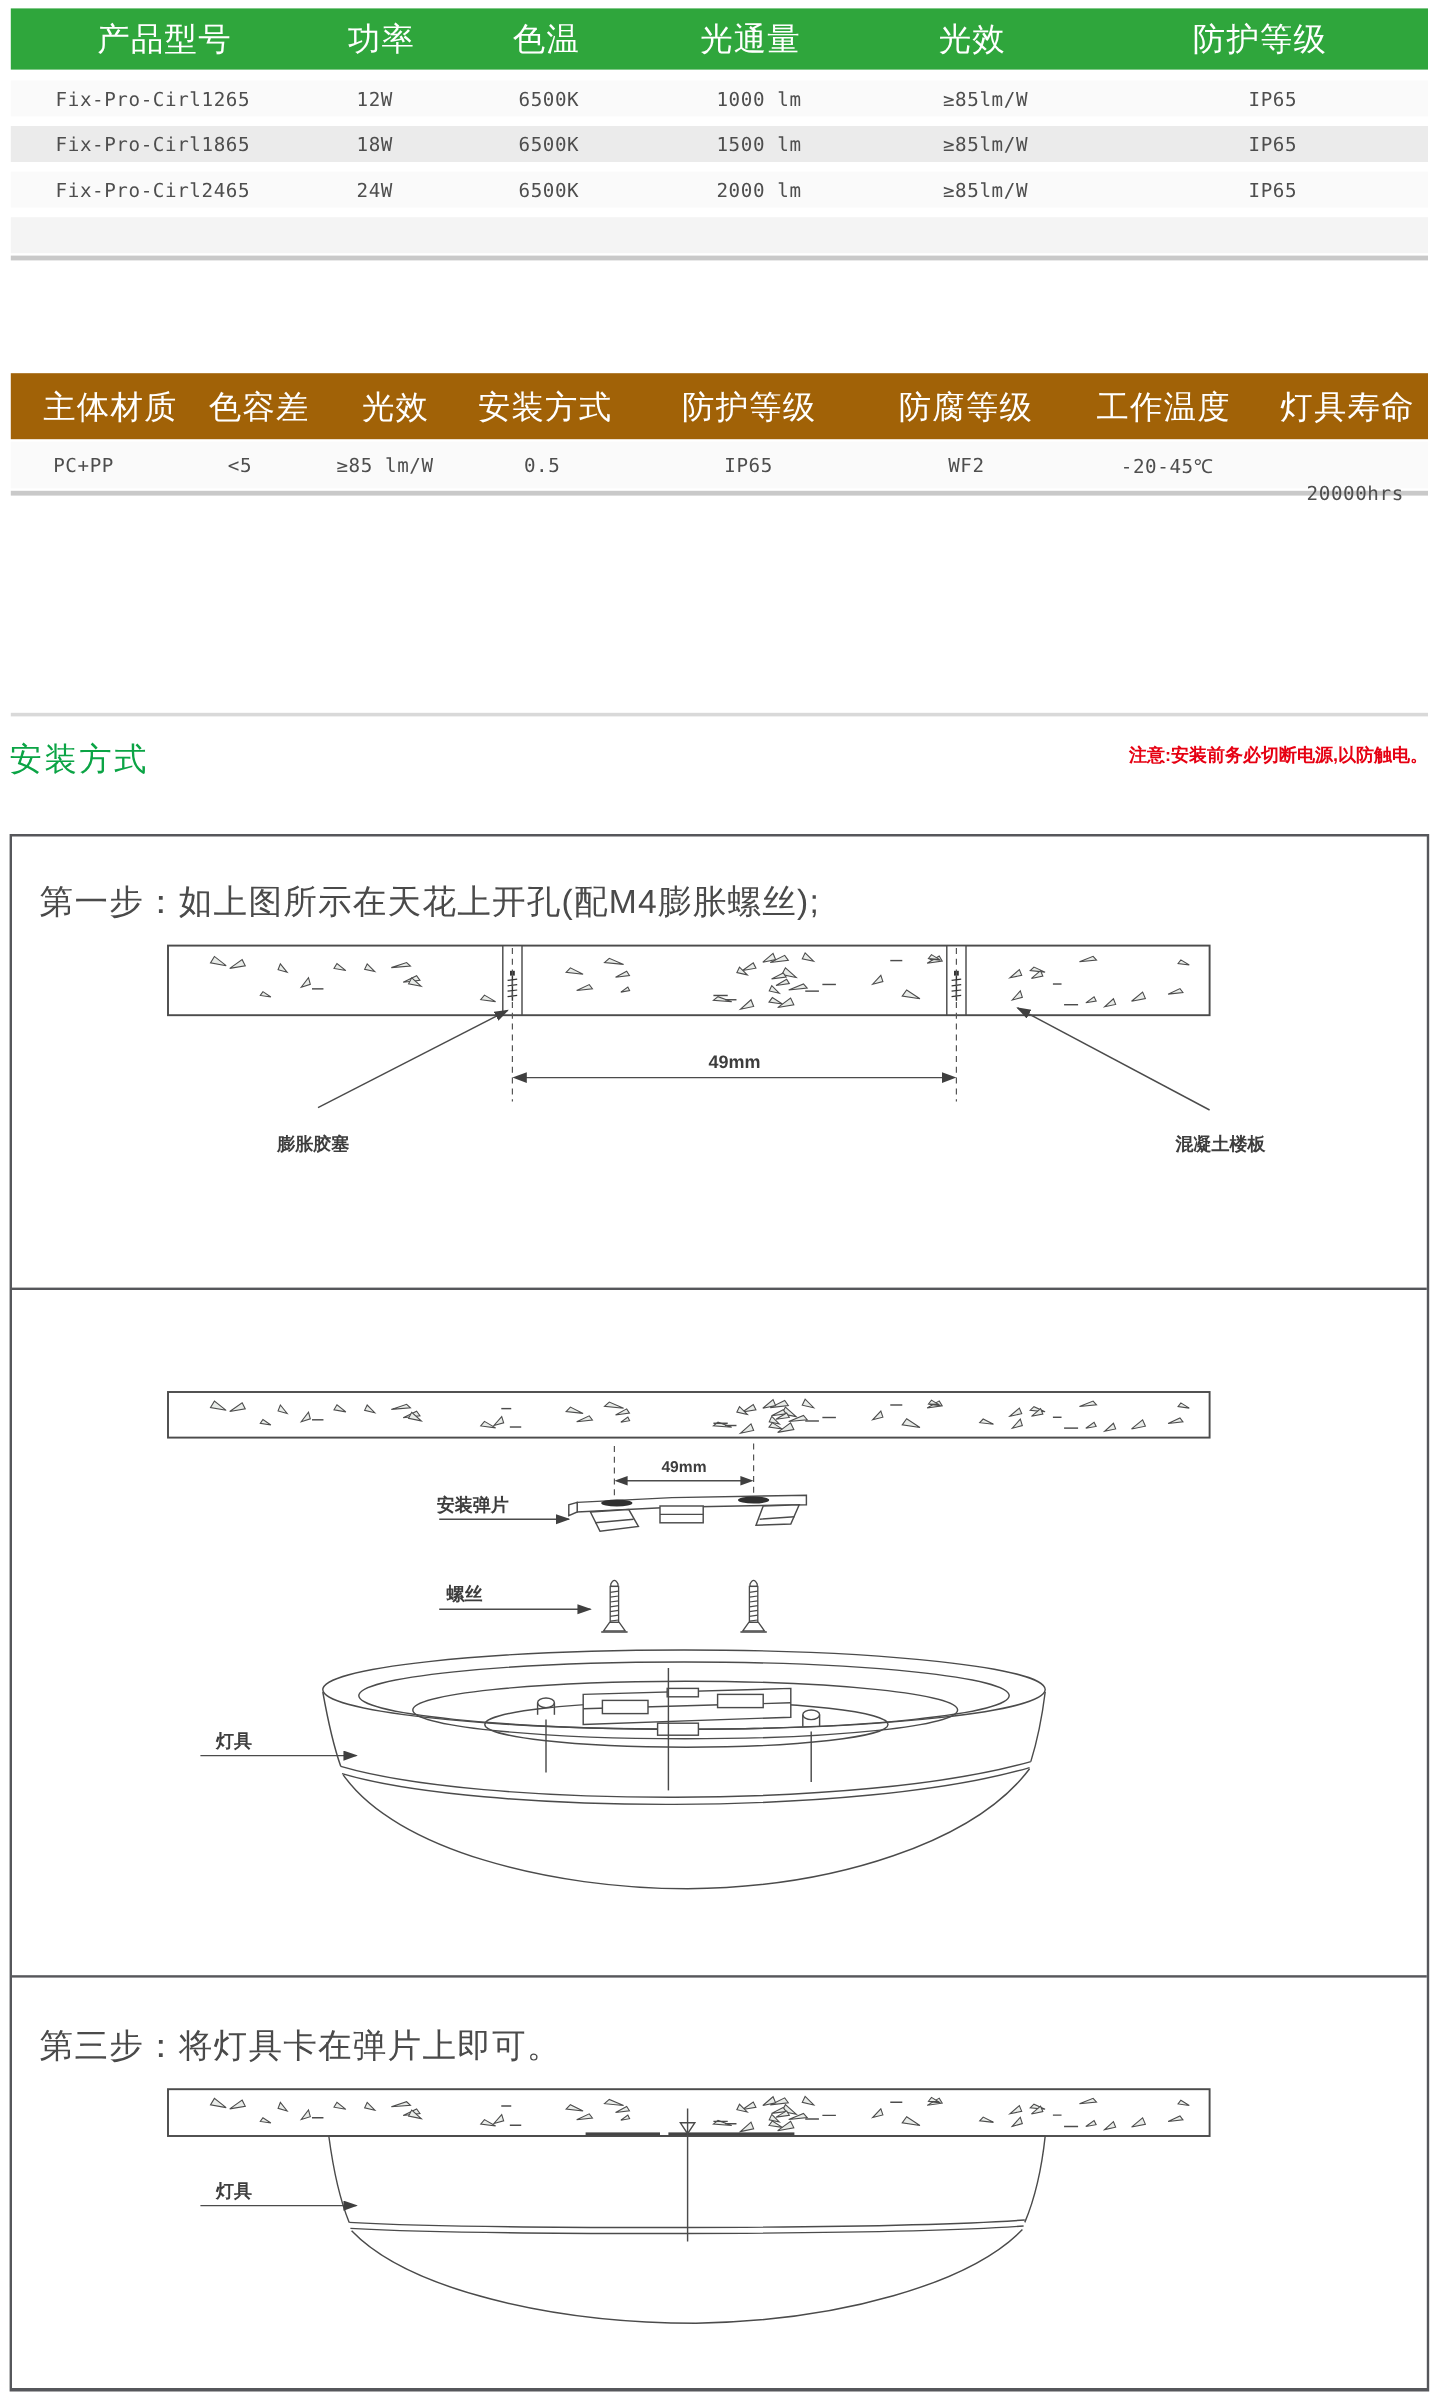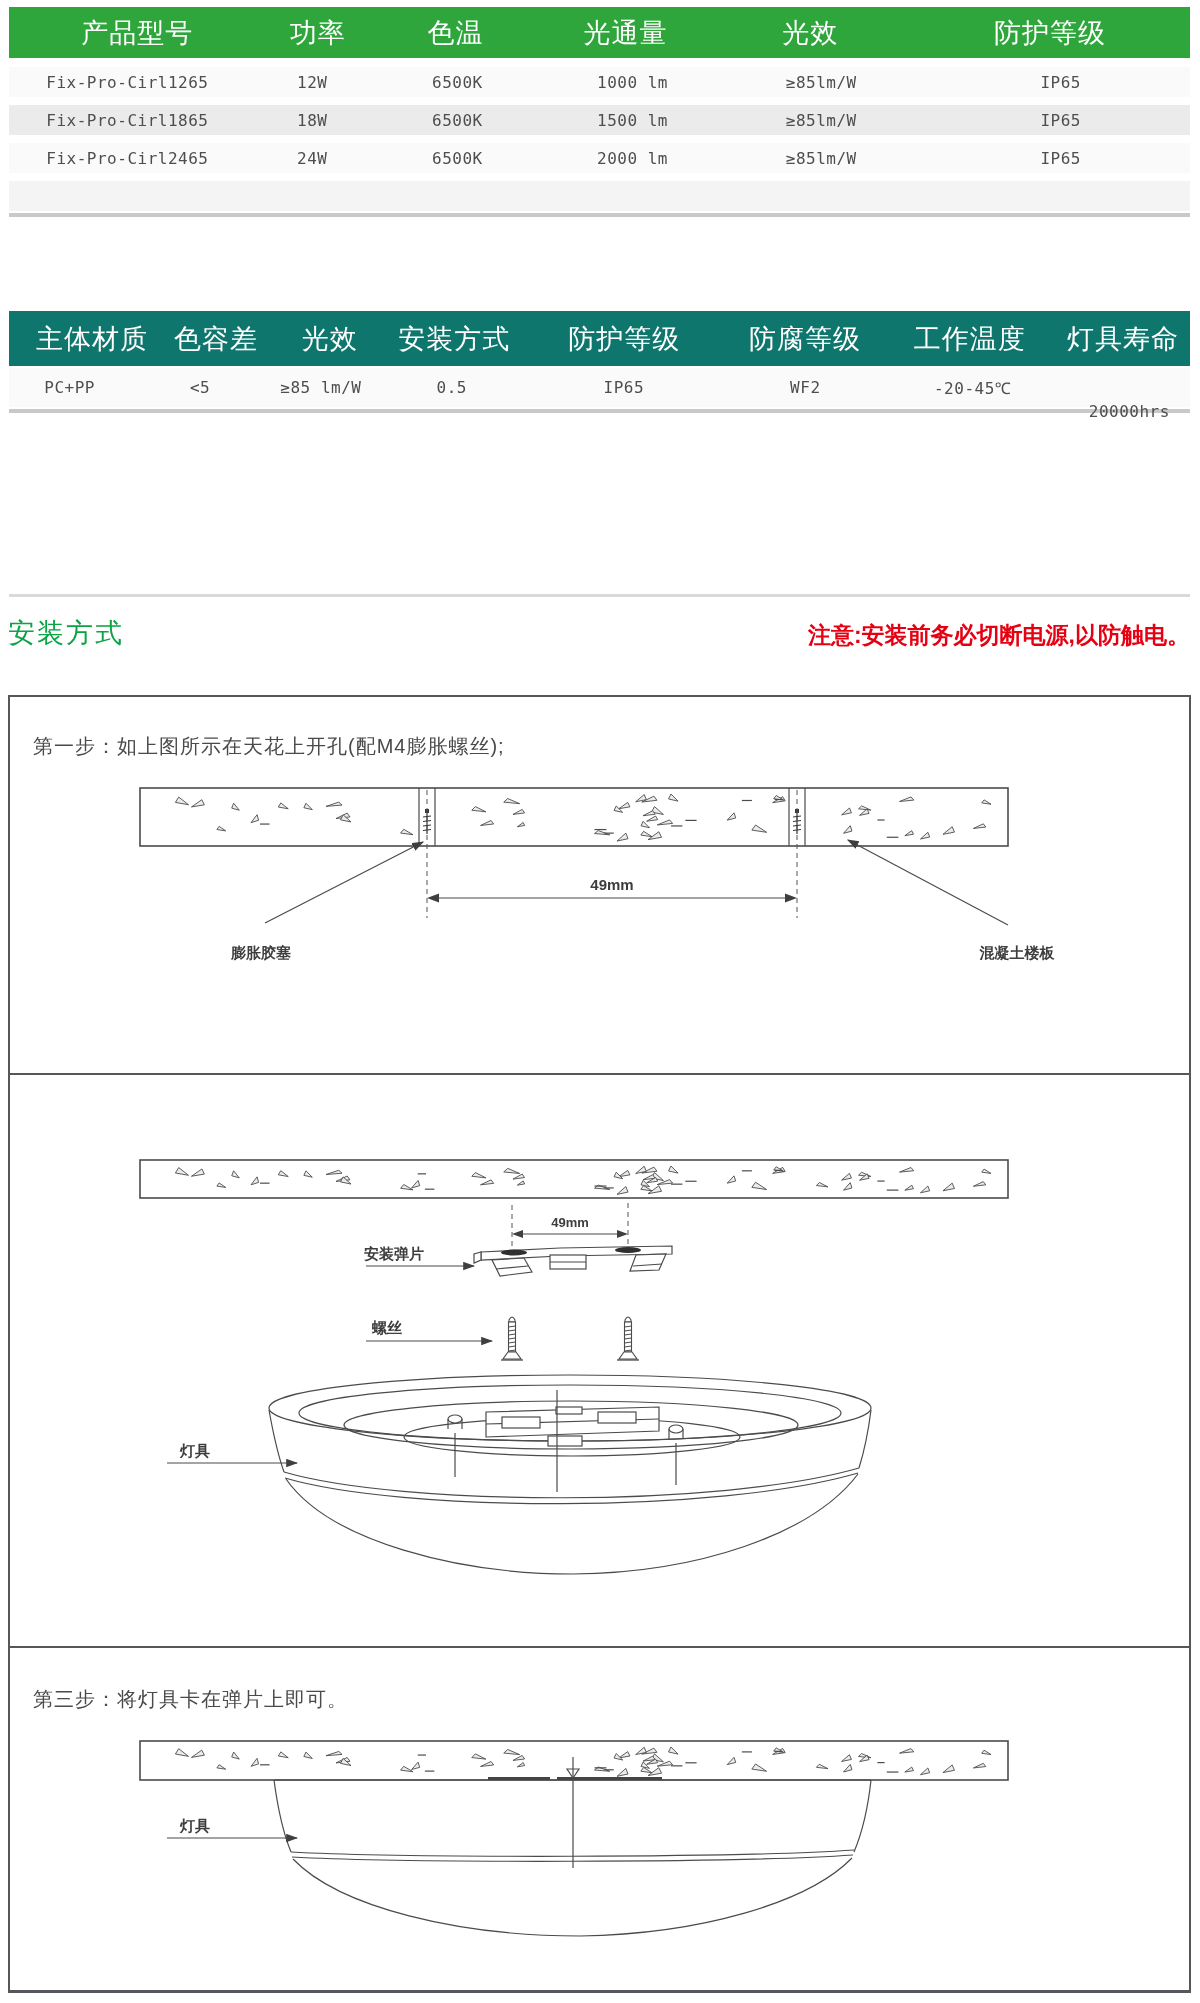--- a/index.html
+++ b/index.html
@@ -22,29 +22,29 @@
   #param-table .thead{height:55px;}
   #param-table .trow{height:39px;margin-top:2px;}
   .trow.l{background:#FAFAFA;}
   .trow.g{background:#EBEBEB;}
   .trow.e{background:#F4F4F4;}
   .tstrip{height:4px;background:#C9C9C9;margin-top:2px;}
 
   
   #divider{position:absolute;left:9px;top:594px;width:1181px;height:3px;background:#D9D9D9;}
   #install-title{position:absolute;left:8px;top:615px;font-size:27px;letter-spacing:2px;color:#0BA445;}
-  #install-warning{position:absolute;right:10px;top:620px;font-size:23px;font-weight:bold;color:#E60012;}
+  #install-warning{position:absolute;right:10px;top:620px;font-size:15px;font-weight:bold;color:#E60012;}
 
   
   #install-box{position:absolute;left:8px;top:695px;width:1183px;height:1298px;
                box-sizing:border-box;border:2px solid #56575B;border-bottom-width:3px;}
   .sect-divider{position:absolute;left:10px;width:1179px;height:2px;background:#56575B;}
   #sect-div-1{top:1073px;}
   #sect-div-2{top:1646px;}
-  .step-text{position:absolute;left:33px;font-size:20px;color:#4A4A4A;letter-spacing:1px;}
+  .step-text{position:absolute;left:33px;font-size:28px;color:#4A4A4A;letter-spacing:1px;}
   #step1-text{top:733px;}
   #step2-text{top:1106px;}
   #step3-text{top:1686px;}
 
   svg{position:absolute;left:0;}
   #svg-step1{top:760px;}
   #svg-step2{top:1140px;}
   #svg-step3{top:1715px;}
   svg text{font-family:"Liberation Sans",sans-serif;fill:#3d3d3d;font-weight:bold;}
   .dline{stroke:#4b4b4b;stroke-width:1.2;fill:none;}
@@ -88,21 +88,21 @@
         <div class="cell" style="width: 14.4%;">6500K</div>
         <div class="cell" style="width: 14.4%;">2000 lm</div>
         <div class="cell" style="width: 16.9%;">≥85lm/W</div>
         <div class="cell" style="width: 23.7%;">IP65</div>
       </div>
       <div class="trow e"></div>
       <div class="tstrip"></div>
     </div>
 
   <div id="param-table" class="dtable">
-      <div class="thead" style="background: #0f766e; padding-left: 16px;">
+      <div class="thead" style="background: #a16207; padding-left: 16px;">
         <div class="cell" style="width: 11.5%;">主体材质</div>
         <div class="cell" style="width: 9.8%;">色容差</div>
         <div class="cell" style="width: 9.7%;">光效</div>
         <div class="cell" style="width: 11.7%;">安装方式</div>
         <div class="cell" style="width: 17.5%;">防护等级</div>
         <div class="cell" style="width: 13.5%;">防腐等级</div>
         <div class="cell" style="width: 14.8%;">工作温度</div>
         <div class="cell" style="width: 11.5%;">灯具寿命</div>
       </div>
       <div class="trow l first">

